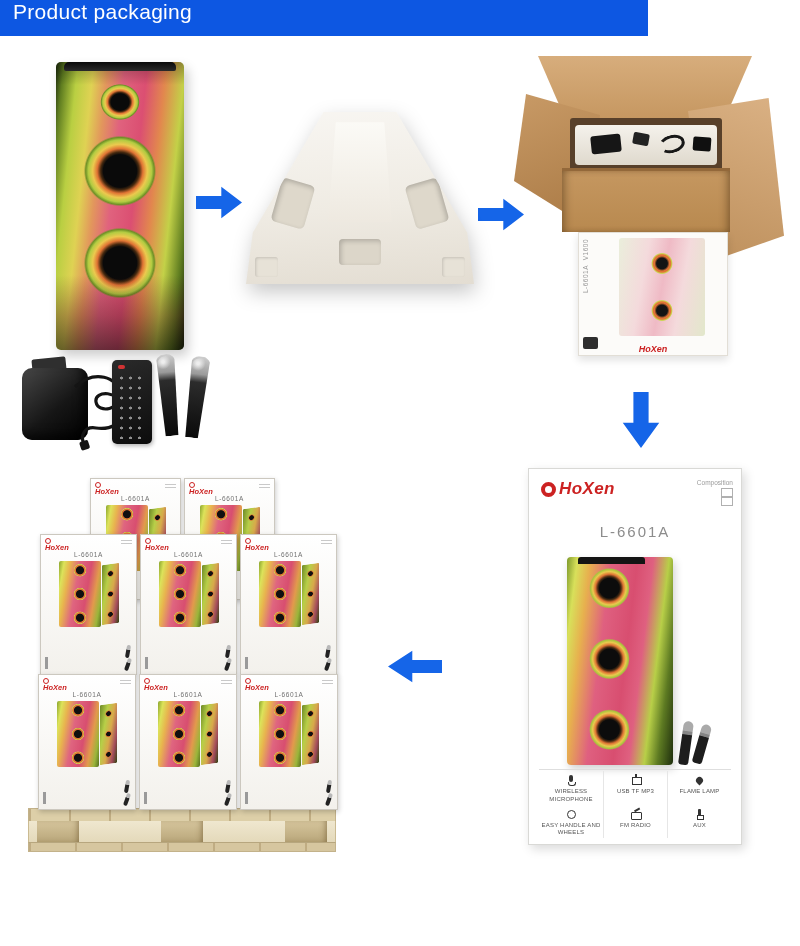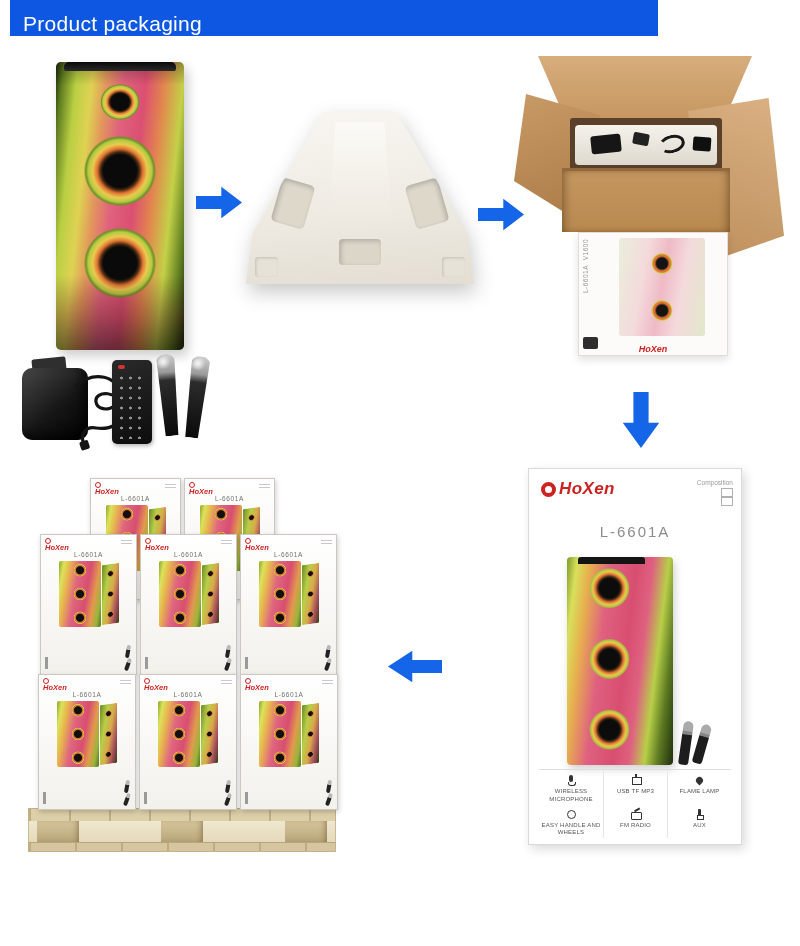--- a/index.html
+++ b/index.html
@@ -1,21 +1,21 @@
 <!DOCTYPE html>
 <html style="--header-blue: #0d57e2; --arrow-blue: #1565e8; --brand-red: #cc2222; --cardboard-brown: #c59760; --speaker-pink: #d94f70; --speaker-green: #b2cc42;"><head>
 <meta charset="utf-8">
 <style>
   *{margin:0;padding:0;box-sizing:border-box}
   html,body{background:#fff}
   body{font-family:"Liberation Sans",sans-serif;width:800px}
   .page{position:relative;width:800px;height:946px;background:#fff;overflow:hidden}
 
   
-  .hdr{position:absolute;left:10px;top:0;width:648px;height:36px;background:var(--header-blue,#0d57e2);display:flex;align-items:flex-end;padding:0 13px}
+  .hdr{position:absolute;left:0;top:0;width:648px;height:36px;background:var(--header-blue,#0d57e2);display:flex;align-items:flex-start;padding:0 13px}
   .hdr h1{color:#fff;font-size:21px;font-weight:400;letter-spacing:.3px}
 
   .canvas{position:absolute;inset:36px 0 0 0}
   .canvas i,.canvas span{display:block}
 
   
   .arrow{position:absolute;background:var(--arrow-blue,#1565e8)}
   .ar-right{clip-path:polygon(0 30%,55% 30%,55% 2%,100% 50%,55% 98%,55% 70%,0 70%)}
   .ar-left{clip-path:polygon(100% 30%,45% 30%,45% 2%,0 50%,45% 98%,45% 70%,100% 70%)}
   .ar-down{clip-path:polygon(30% 0,70% 0,70% 55%,98% 55%,50% 100%,2% 55%,30% 55%)}

